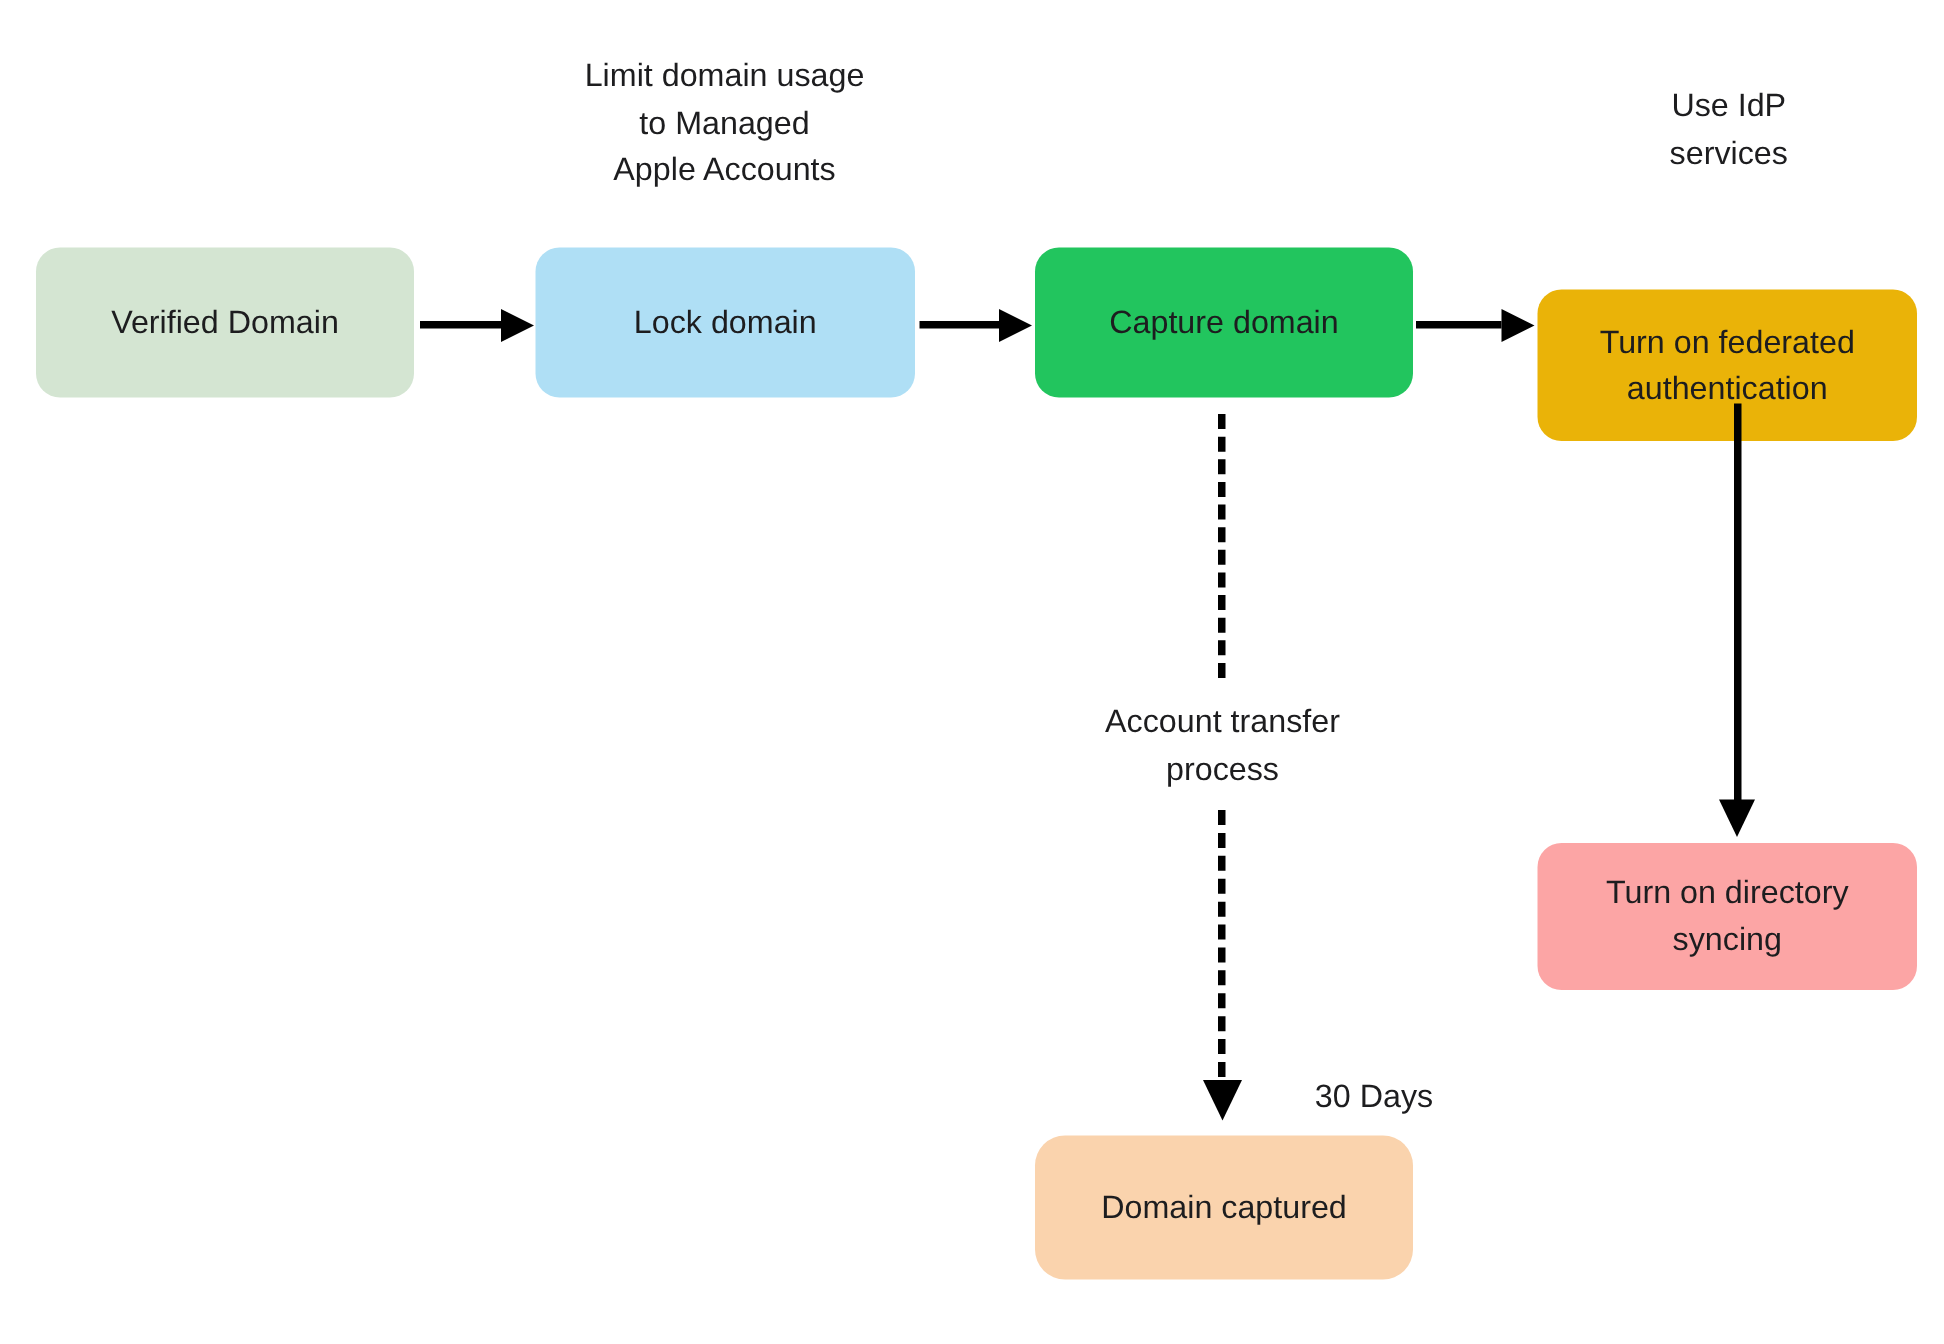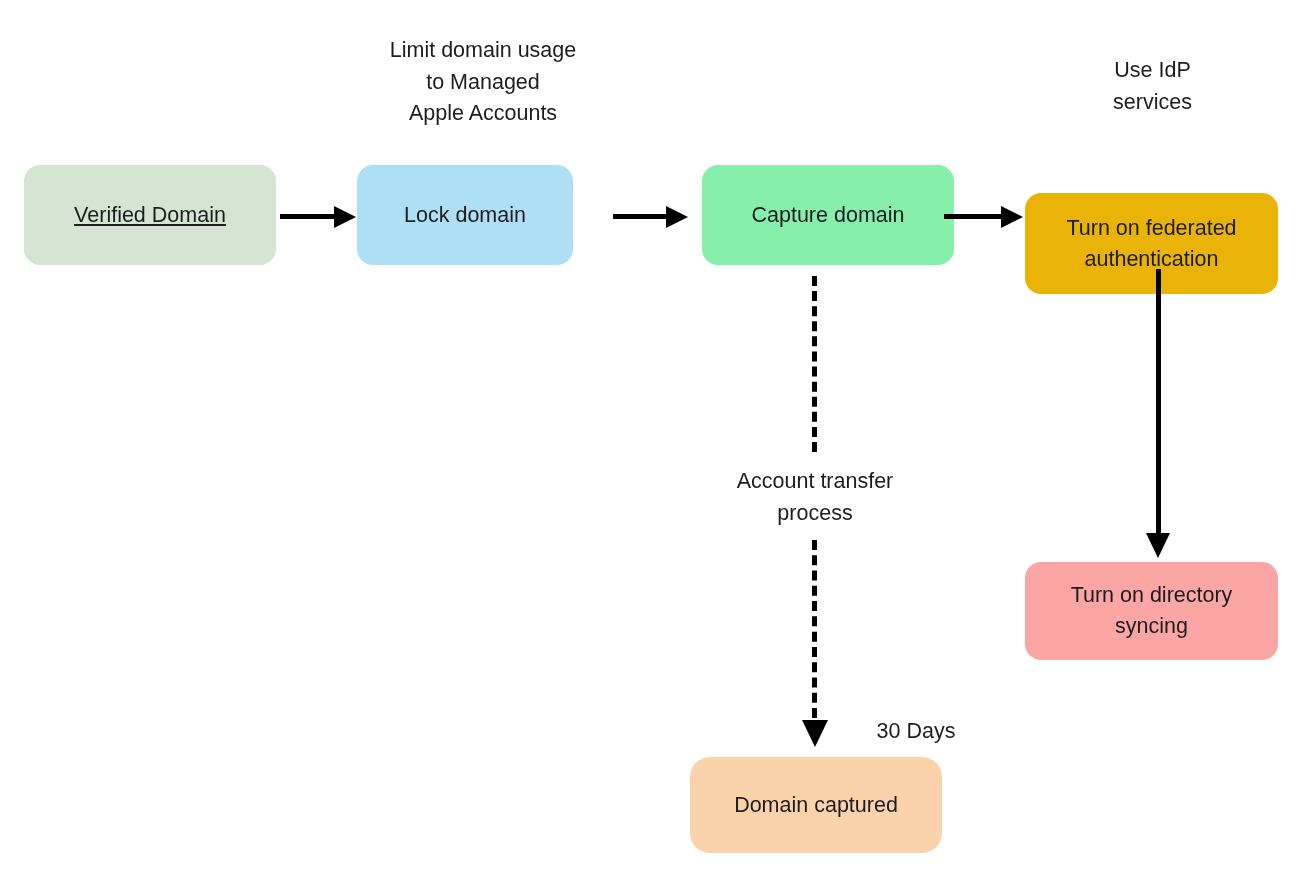--- a/index.html
+++ b/index.html
@@ -22,21 +22,21 @@
     align-items: center;
     justify-content: center;
     border-radius: 16px;
     font-size: 21.5px;
     line-height: 31px;
     text-align: center;
     white-space: pre-line;
     color: #1d1d1f;
   }
   #node-verified   { left: 24px;   top: 165px; width: 252px; height: 100px; }
-  #node-lock       { left: 357px;  top: 165px; width: 216px; height: 100px; }
+  #node-lock       { left: 357px;  top: 165px; width: 253px; height: 100px; }
   #node-capture    { left: 690px;  top: 165px; width: 252px; height: 100px; }
   #node-federated  { left: 1025px; top: 165px; width: 253px; height: 101px; }
   #node-directory  { left: 1025px; top: 562px; width: 253px; height: 98px;  }
   #node-captured   { left: 690px;  top: 757px; width: 252px; height: 96px; border-radius: 20px;  }
 
   
   .ann {
     position: absolute;
     font-size: 21.5px;
     line-height: 31.5px;
@@ -89,23 +89,23 @@
 <body>
 
 <div id="canvas">
 
   <div class="ann" id="ann-limit">Limit domain usage
 to Managed
 Apple Accounts</div>
   <div class="ann" id="ann-idp">Use IdP
 services</div>
 
-  <div class="node" id="node-verified" style="background: rgb(212, 229, 210); text-decoration: underline;">Verified Domain</div>
+  <div class="node" id="node-verified" style="background: rgb(212, 229, 210);">Verified Domain</div>
   <div class="node" id="node-lock" style="background: rgb(175, 223, 245);">Lock domain</div>
-  <div class="node" id="node-capture" style="background: #86efac; margin-left: 12px;">Capture domain</div>
+  <div class="node" id="node-capture" style="background: #22c55e;">Capture domain</div>
   <div class="node" id="node-federated" style="background: #eab308; margin-top: 28px;">Turn on federated
 authentication</div>
   <div class="node" id="node-directory" style="background: #fca5a5;">Turn on directory
 syncing</div>
   <div class="node" id="node-captured" style="background: rgb(250, 211, 173);">Domain captured</div>
 
   <div class="h-arrow" id="arrow-1"></div>
   <div class="h-arrow" id="arrow-2"></div>
   <div class="h-arrow" id="arrow-3"></div>
 

